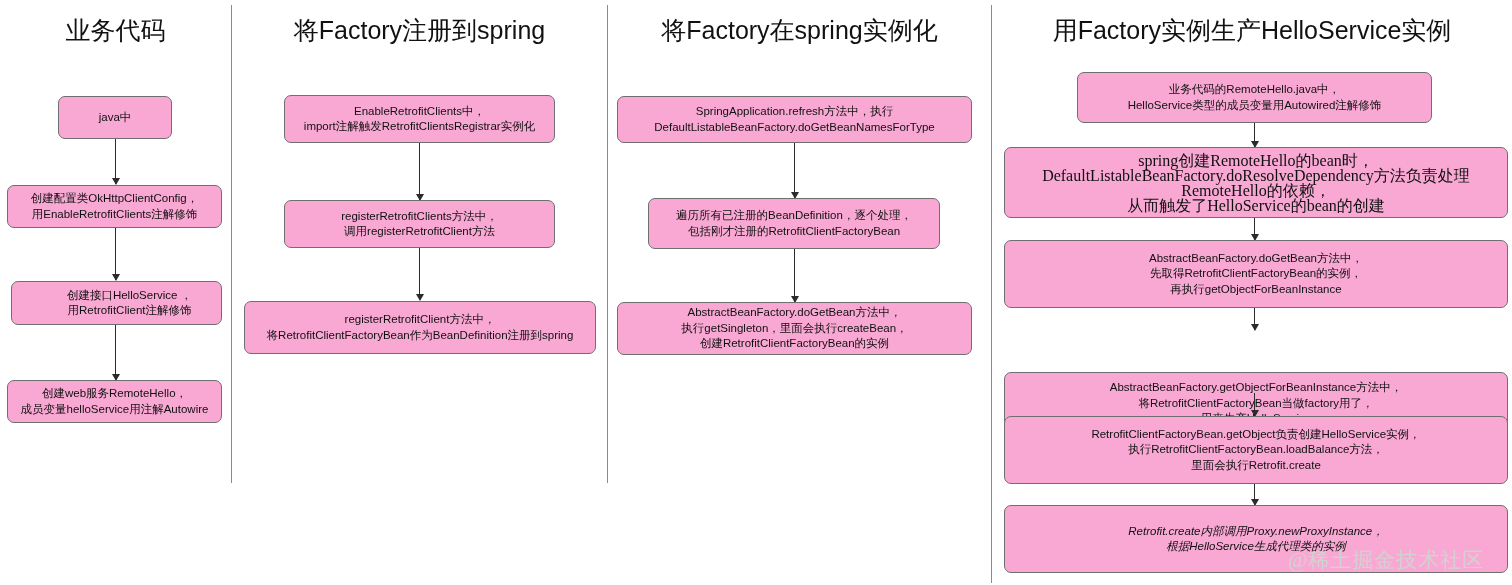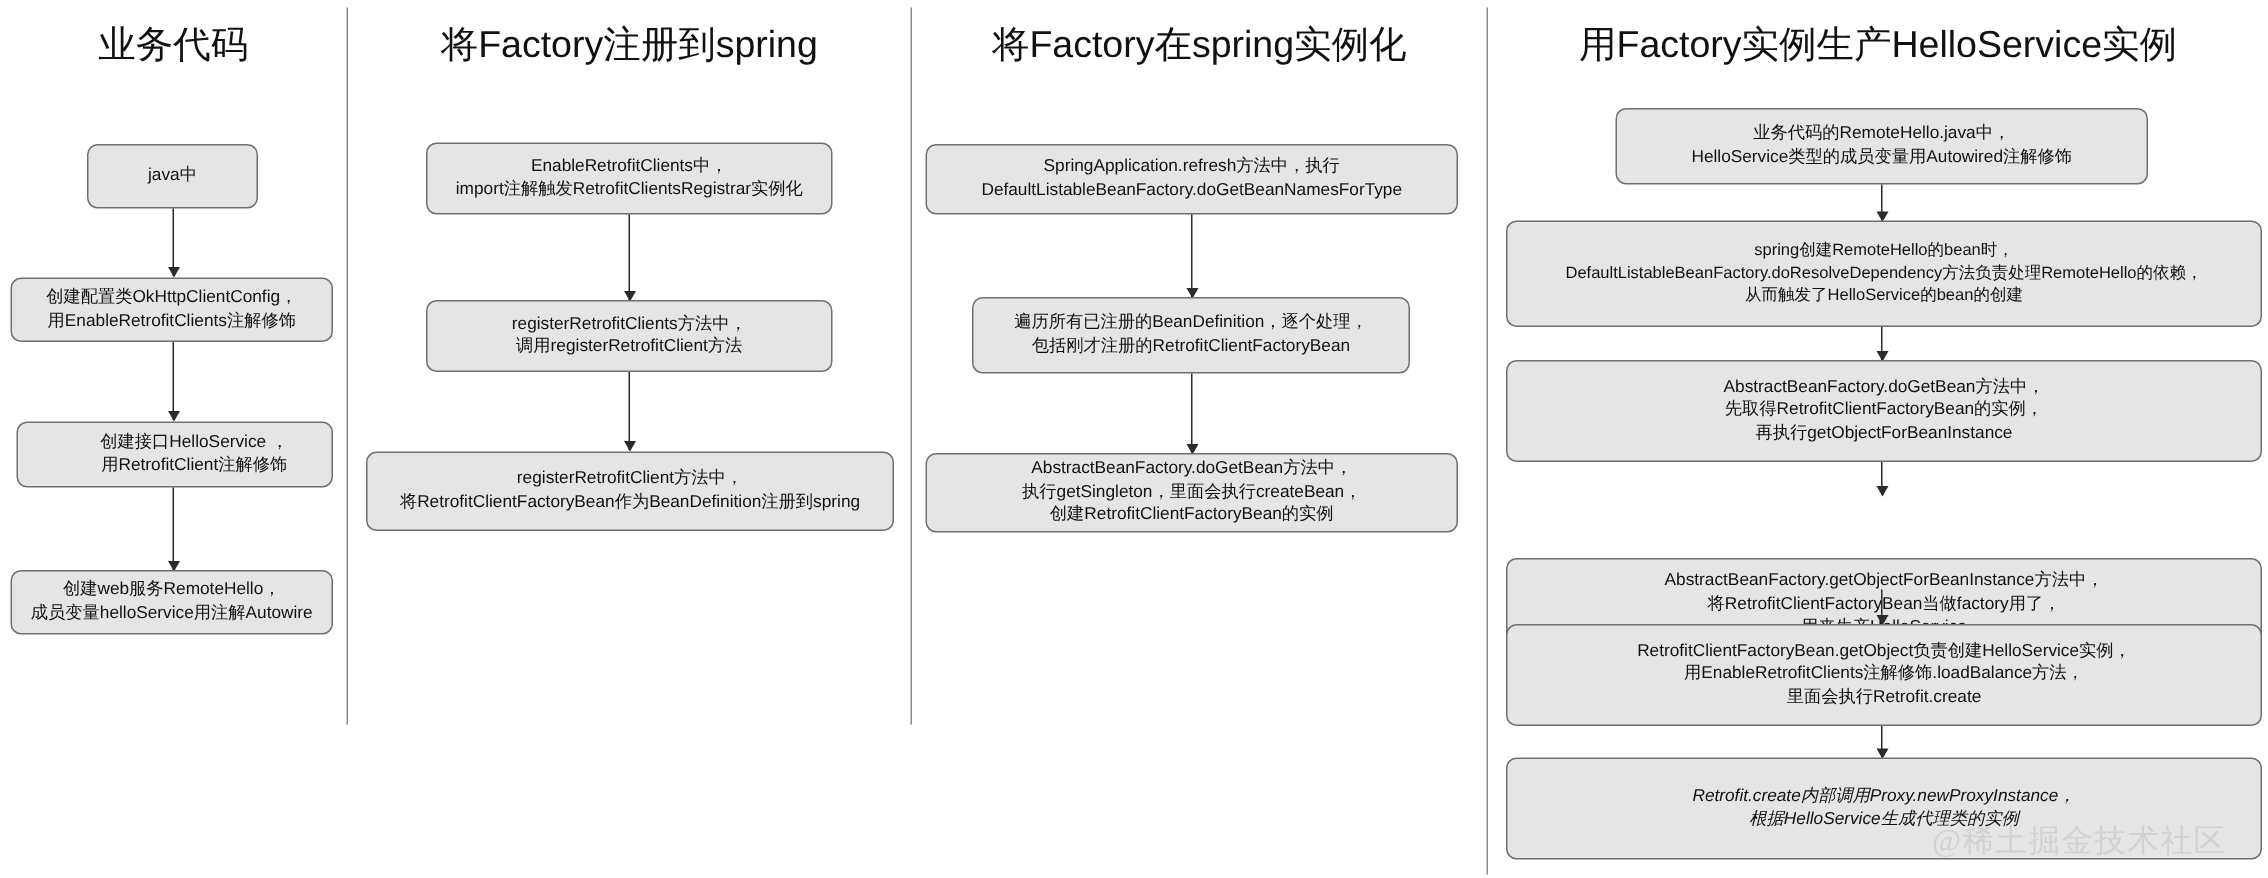--- a/index.html
+++ b/index.html
@@ -27,31 +27,31 @@
     line-height: 32px;
     color: #111111;
     font-weight: 400;
     white-space: nowrap;
   }
   .node {
     position: absolute;
     box-sizing: border-box;
     border: 1px solid #6f6f6f;
     border-radius: 7px;
-    background: #e5e5e5;
+    background: #f9a8d4;
     display: flex;
     align-items: center;
     justify-content: center;
     text-align: center;
     color: #101010;
     font-size: 11.5px;
     line-height: 15.5px;
     padding: 3px 6px;
   }
-  .node.sm { font-size: 11px; line-height: 15px; }
+  .node.sm { font-size: 16px; line-height: 15px; font-family: Liberation Serif, serif; }
   .node .txt { white-space: pre-line; }
   .arrow {
     position: absolute;
     width: 1px;
     background: #2b2b2b;
   }
   .arrow::after {
     content: "";
     position: absolute;
     left: -3.5px;
@@ -167,21 +167,21 @@
 
   <div class="node" style="left:1004px; top:330px; width:504px; height:63px;margin-top:42px;">
     <span class="txt">AbstractBeanFactory.getObjectForBeanInstance方法中，
 将RetrofitClientFactoryBean当做factory用了，
 用来生产HelloService</span>
   </div>
   <div class="arrow" style="left:1254px; top:393px; height:23px;"></div>
 
   <div class="node" style="left:1004px; top:416px; width:504px; height:68px;">
     <span class="txt">RetrofitClientFactoryBean.getObject负责创建HelloService实例，
-用EnableRetrofitClients注解修饰.loadBalance方法，
+执行RetrofitClientFactoryBean.loadBalance方法，
 里面会执行Retrofit.create</span>
   </div>
   <div class="arrow" style="left:1254px; top:484px; height:21px;"></div>
 
   <div class="node" style="left:1004px; top:505px; width:504px; height:68px;font-style:italic;">
     <span class="txt">Retrofit.create内部调用Proxy.newProxyInstance，
 根据HelloService生成代理类的实例</span>
   </div>
 
   <div class="watermark" style="left:1288px; top:546px;">@稀土掘金技术社区</div>

